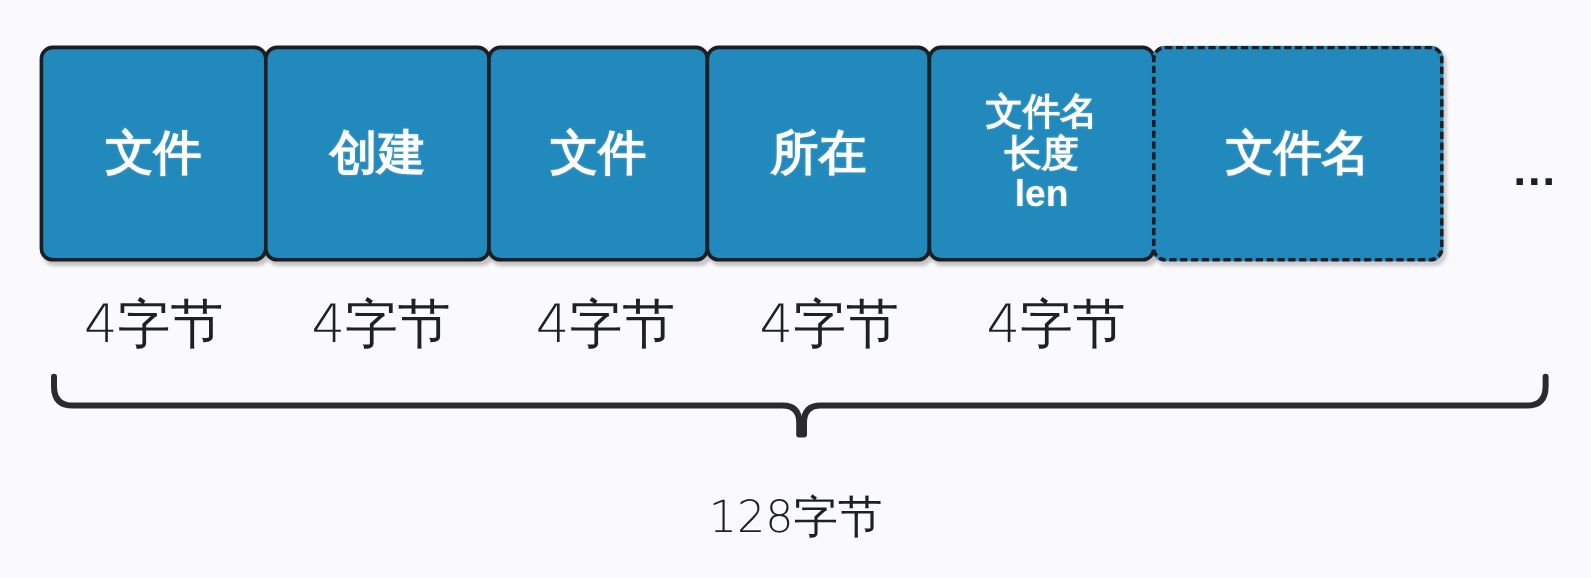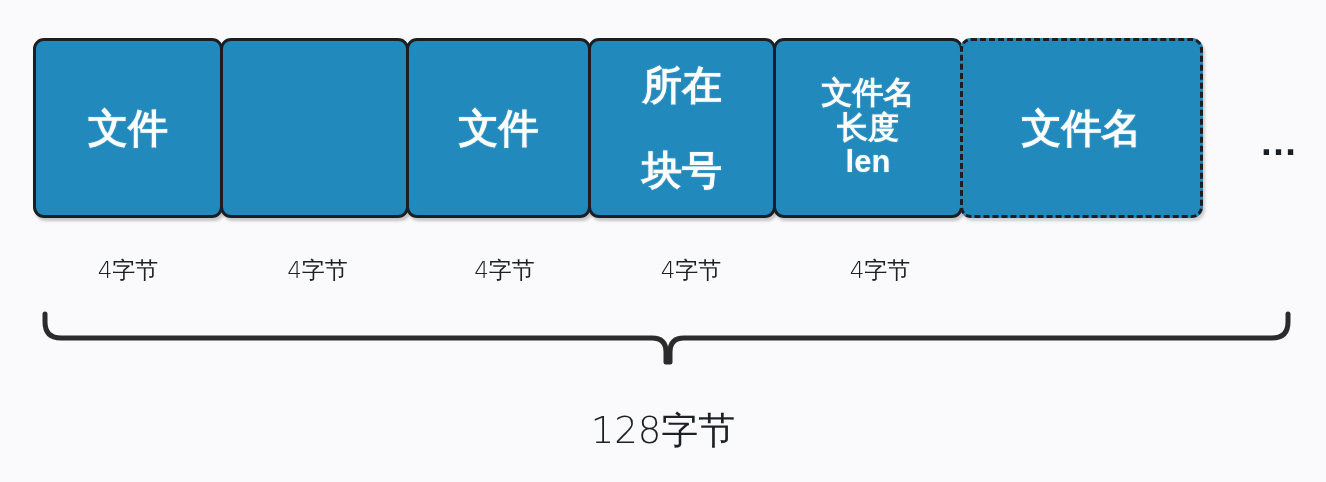--- a/index.html
+++ b/index.html
@@ -84,21 +84,21 @@
     position: absolute;
     left: 33px;
     top: 246px;
     height: 48px;
     display: flex;
     align-items: center;
   }
 
   .size-label {
     text-align: center;
-    font-size: 23px;
+    font-size: 44px;
     font-weight: 300;
     color: #1d2024;
     white-space: nowrap;
     font-family: "DejaVu Sans", "Liberation Sans", sans-serif;
   }
 
   
   .brace-wrap {
     position: absolute;
     left: 0;
@@ -123,27 +123,27 @@
 </head>
 <body>
 
 <div id="diagram">
 
   <div class="field-row">
       <div class="field-box size-large" style="width: 190px;">
         <span class="field-line">文件</span>
       </div>
       <div class="field-box size-large" style="width: 189px;">
+        <span class="field-line">创建</span>
       </div>
       <div class="field-box size-large" style="width: 185px;">
         <span class="field-line">文件</span>
       </div>
       <div class="field-box size-large" style="width: 188px; gap: 40px;">
         <span class="field-line">所在</span>
-        <span class="field-line">块号</span>
       </div>
       <div class="field-box size-small" style="width: 190px;">
         <span class="field-line">文件名</span>
         <span class="field-line">长度</span>
         <span class="field-line">len</span>
       </div>
       <div class="field-box size-large dashed" style="width: 243px;">
         <span class="field-line">文件名</span>
       </div>
     </div>

